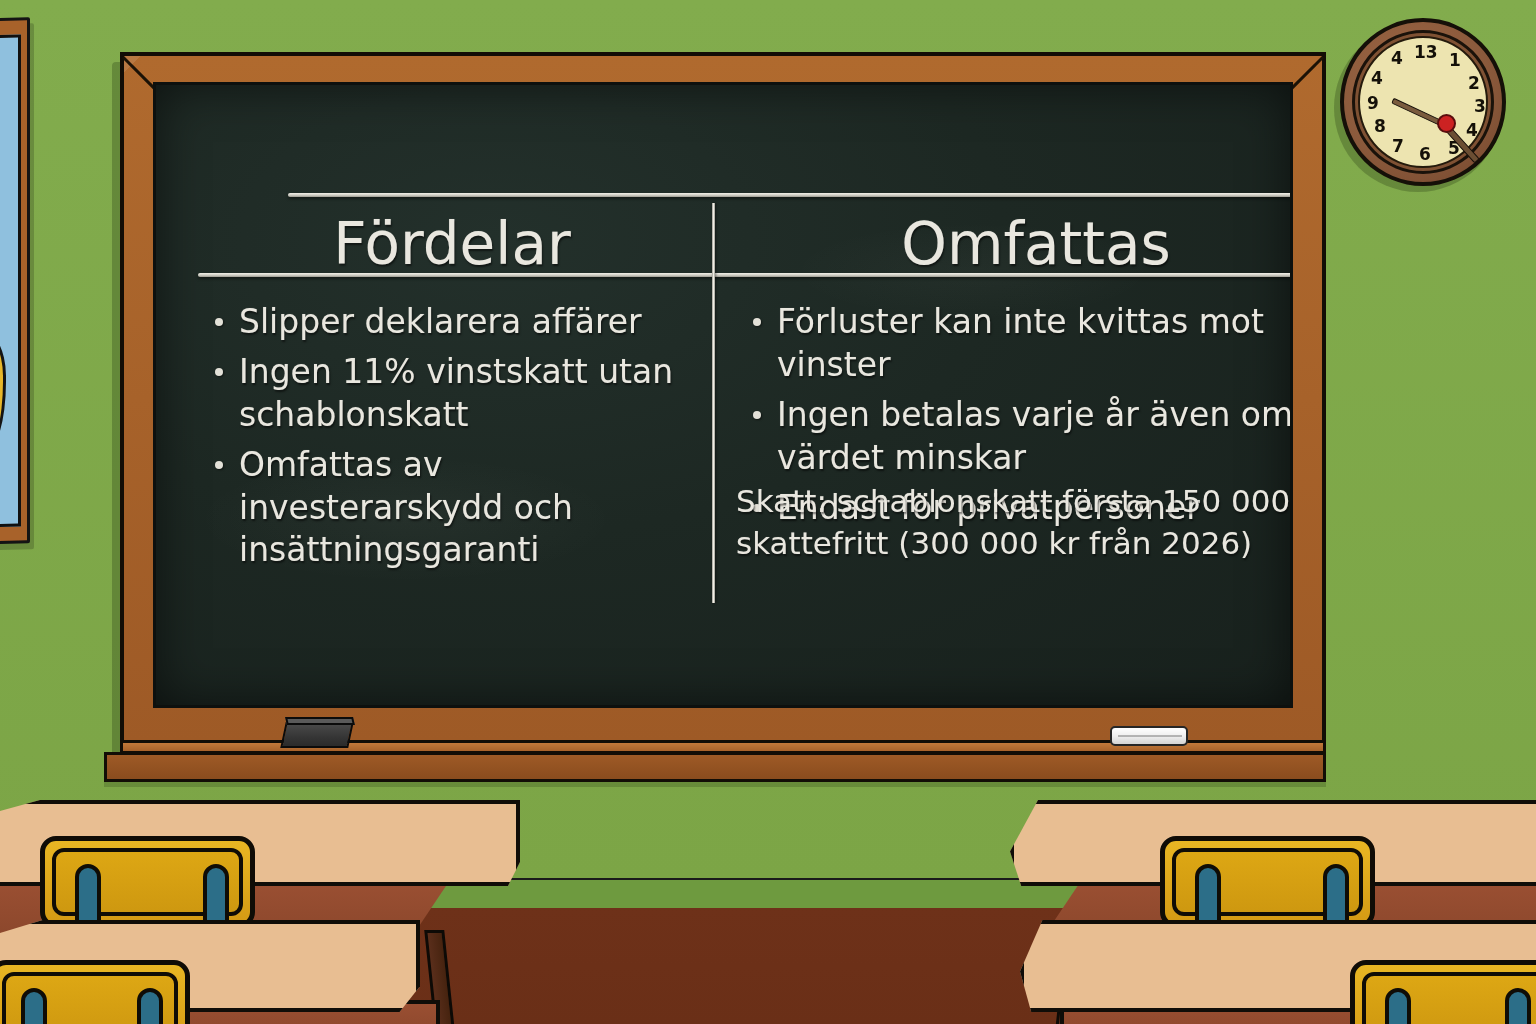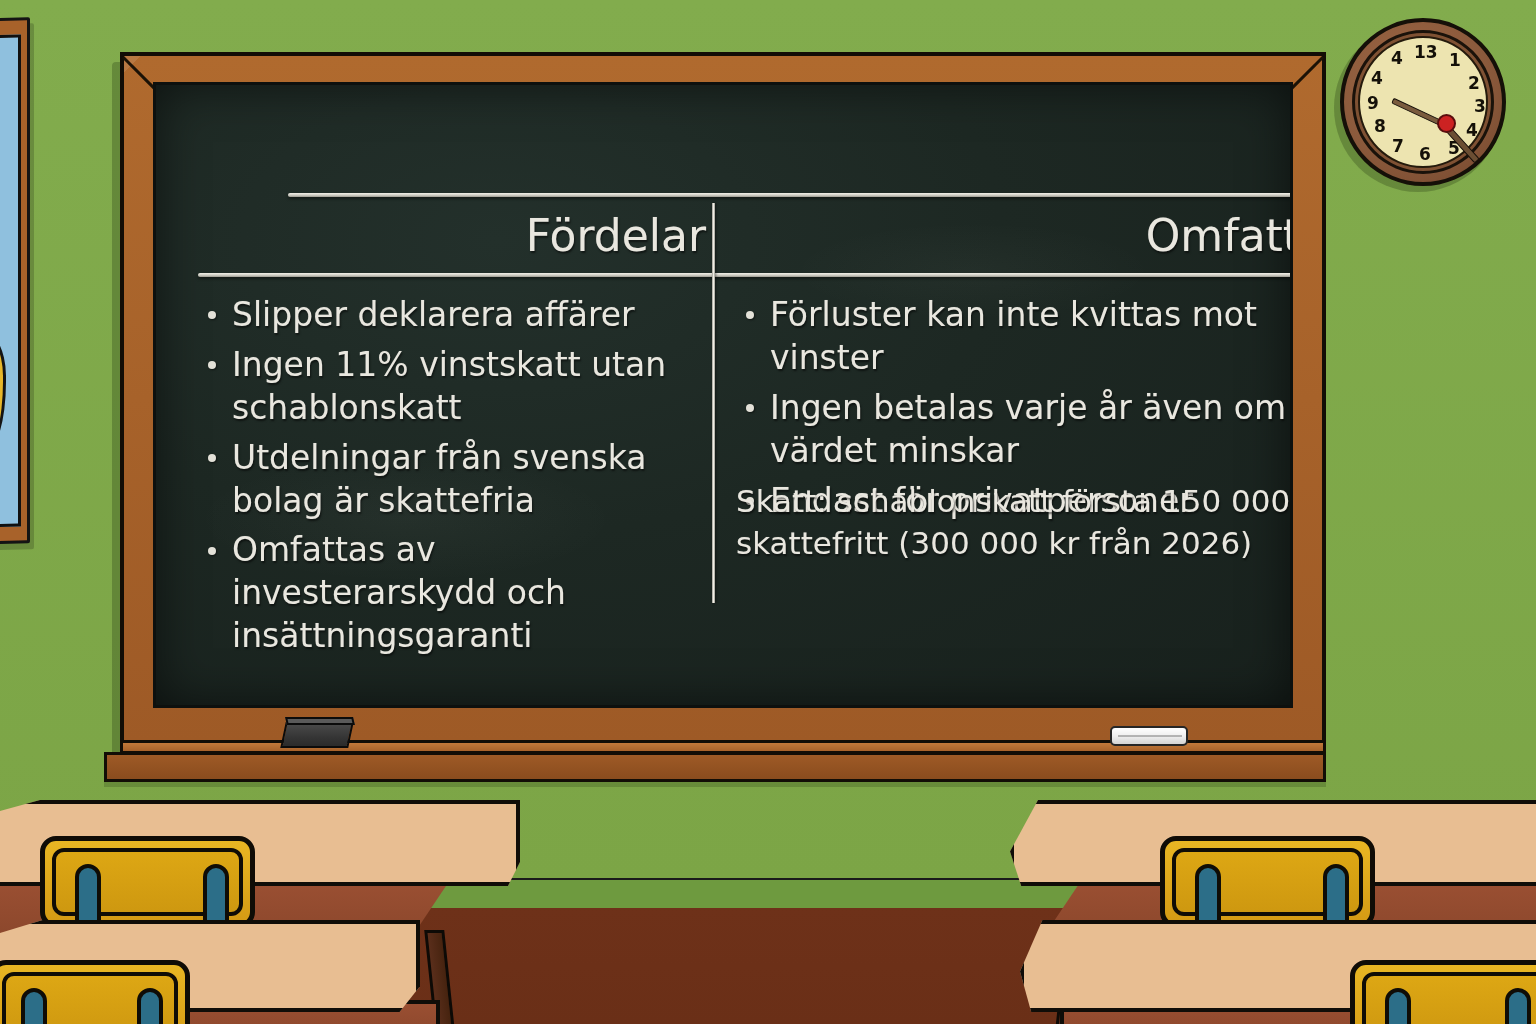--- a/index.html
+++ b/index.html
@@ -167,30 +167,30 @@
     box-shadow:0 2px 3px rgba(0,0,0,.45);
   }
   .rule-title{left:132px;top:108px;width:1062px;}
   .rule-head{left:42px;top:188px;width:1152px;}
   .divider{
     position:absolute;left:556px;top:118px;width:3px;height:400px;
     background:linear-gradient(90deg,#9B998F 0%,#F0EEE6 50%,#9B998F 100%);
     box-shadow:1px 0 3px rgba(0,0,0,.45);
   }
   .col-head{
-    position:absolute;top:125px;font-size:44px;text-align:right;
+    position:absolute;top:125px;font-size:58px;text-align:center;
   }
   .col-head.left{left:42px;width:508px;}
   .col-head.right{left:566px;width:628px;}
 
   .col{position:absolute;top:205px;}
   .col.left{left:42px;width:508px;}
   .col.right{left:580px;width:614px;}
 
-  .bullets{list-style:none;margin:4px;padding:0;}
+  .bullets{list-style:none;margin:11px;padding:0;}
   .bullets li{
     position:relative;padding-left:30px;margin:0 0 7px 0;
     font-size:33px;line-height:1.30;
   }
   .bullets li .dot{
     position:absolute;left:6px;top:.52em;width:8px;height:8px;border-radius:50%;
     background:#E3E1D8;box-shadow:1px 1px 2px rgba(0,0,0,.5);
   }
   .note{
     position:absolute;left:580px;top:395px;width:620px;
@@ -277,21 +277,20 @@
     <div class="col-head left chalktext">Fördelar</div>
     <div class="col-head right chalktext">Omfattas</div>
 
     <div class="rule rule-head"></div>
     <div class="divider"></div>
 
     <div class="col left">
       <ul class="bullets chalktext">
         <li><span class="dot"></span><span>Slipper deklarera affärer</span></li>
         <li><span class="dot"></span><span>Ingen 11% vinstskatt utan schablonskatt</span></li>
-        <li><span class="dot"></span><span>Utdelningar från svenska bolag är skattefria</span></li>
         <li><span class="dot"></span><span>Omfattas av investerarskydd och insättningsgaranti</span></li>
       </ul>
     </div>
 
     <div class="col right">
       <ul class="bullets chalktext">
         <li><span class="dot"></span><span>Förluster kan inte kvittas mot vinster</span></li>
         <li><span class="dot"></span><span>Ingen betalas varje år även om värdet minskar</span></li>
         <li><span class="dot"></span><span>Endast för privatpersoner</span></li>
       </ul>

